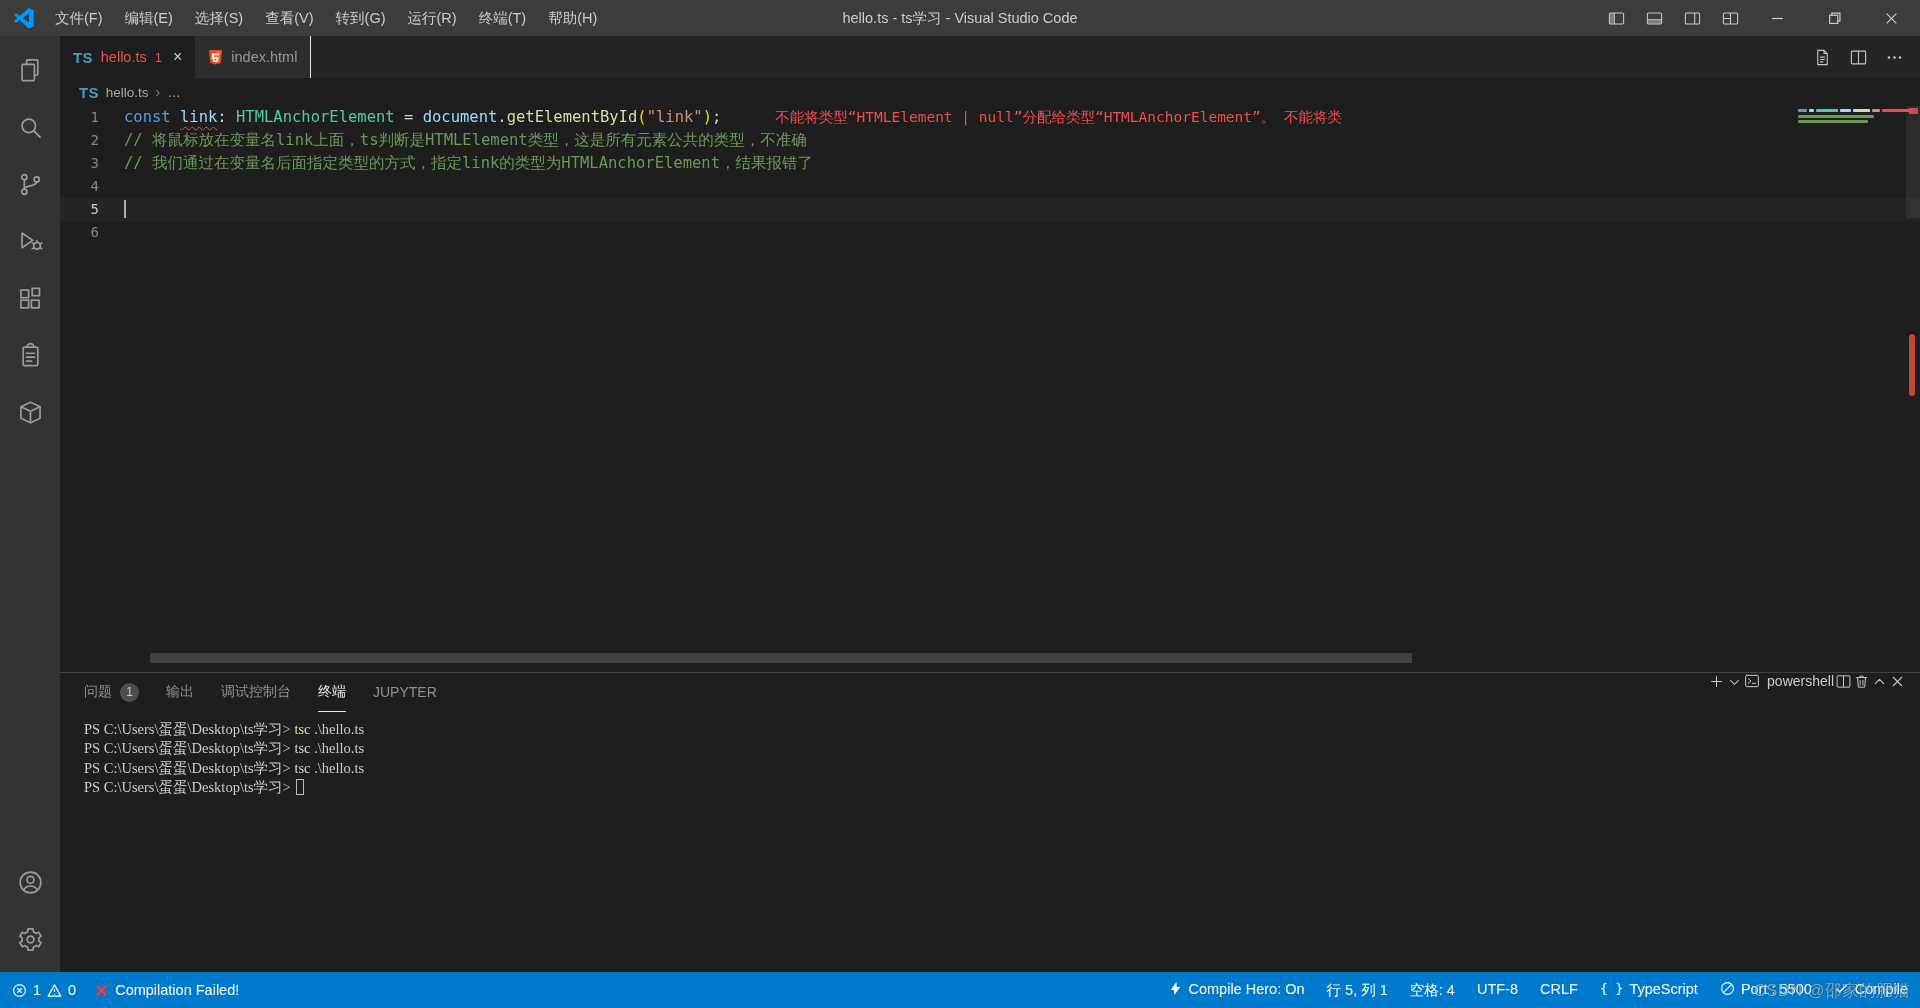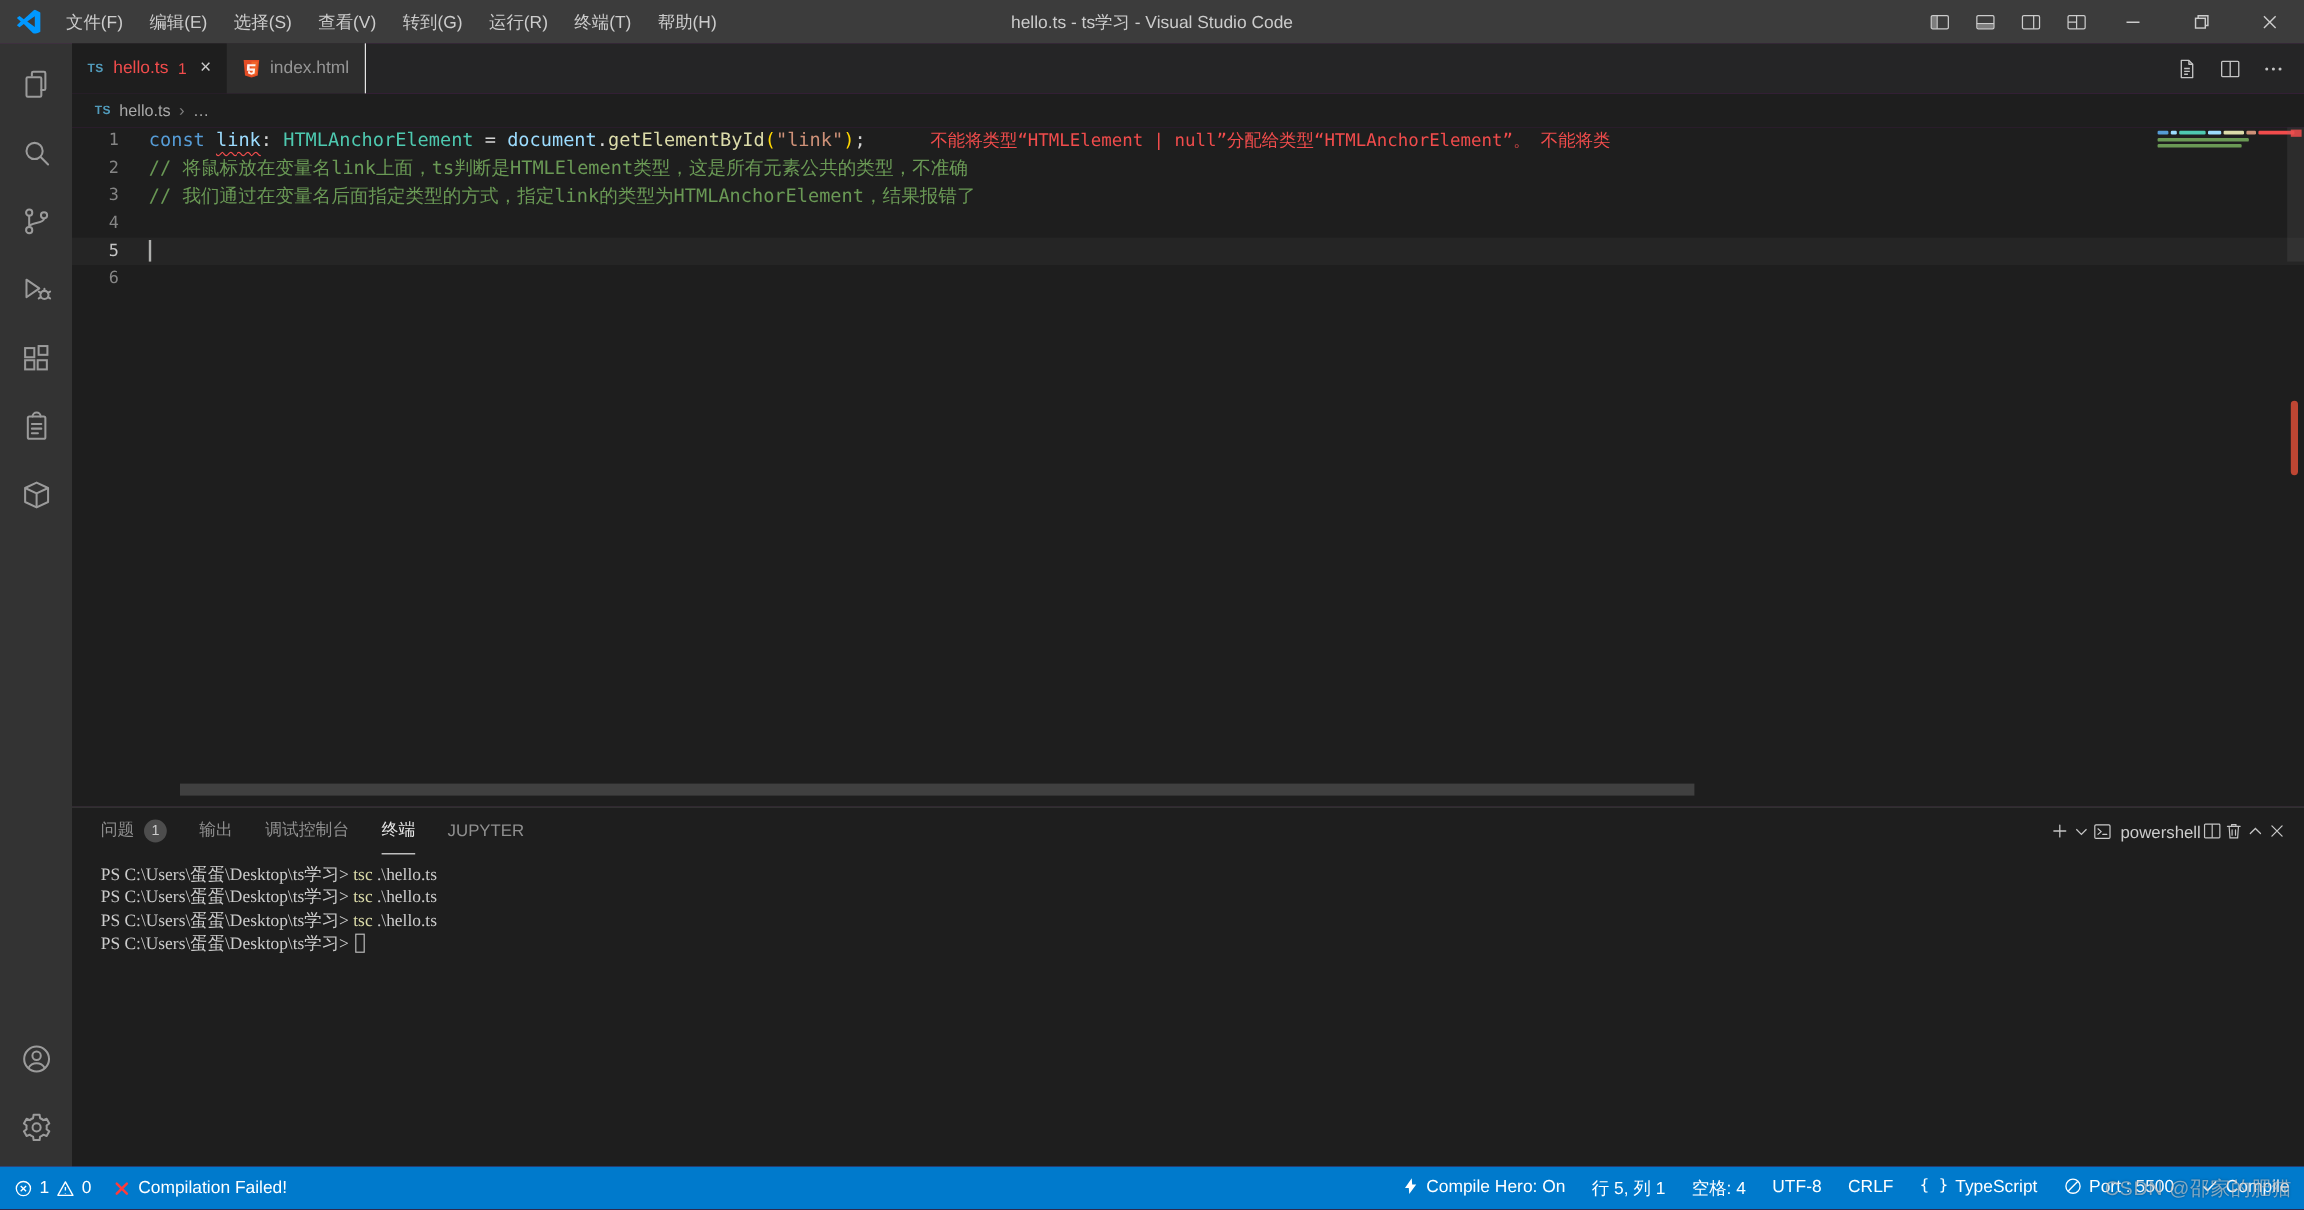--- a/index.html
+++ b/index.html
@@ -27,21 +27,21 @@
   .act-slot{width:100%;height:57px;display:flex;align-items:center;justify-content:center;color:#9b9b9b}
   .act-slot svg{width:27px;height:27px}
   .act-bottom{margin-top:auto}
   .main-col{flex:1;display:flex;flex-direction:column;min-width:0}
 
   
   .tabbar{height:42px;background:#252526;display:flex;align-items:stretch}
   .tab{display:flex;align-items:center;gap:8px;padding:0 13px;font-size:14.5px}
   .tab.active{background:#1e1e1e}
   .tab.inactive{background:#2d2d2d;border-right:1px solid #e5e5e5;color:#969696}
-  .ts-badge{font-size:10px;font-weight:bold;color:#519aba;letter-spacing:.3px}
+  .ts-badge{font-size:15px;font-weight:bold;color:#519aba;letter-spacing:.3px}
   .tab-label-error{color:#f14c4c}
   .tab-error-count{color:#f14c4c;font-size:13px}
   .tab-close{color:#cccccc;font-size:16px;margin-left:3px;line-height:1}
   .tab-actions{margin-left:auto;display:flex;align-items:center;gap:17px;padding-right:16px;color:#c5c5c5}
   .tab-actions svg{width:19px;height:19px}
 
   
   .breadcrumbs{height:28px;display:flex;align-items:center;gap:7px;padding-left:19px;
       font-size:13.5px;color:#a9a9a9;background:#1e1e1e}
   .crumb-sep{color:#7f7f7f;font-size:14px}
@@ -75,21 +75,21 @@
   .hscroll-thumb{position:absolute;left:90px;bottom:9px;width:1262px;height:10px;background:rgba(121,121,121,.38)}
 
   
   .panel{height:300px;background:#1e1e1e;border-top:1px solid #404040;display:flex;flex-direction:column}
   .panel-header{height:39px;flex:none;display:flex;align-items:stretch;padding:0 14px 0 24px}
   .ptab{display:flex;align-items:center;gap:8px;margin-right:27px;font-size:14px;color:#8f8f8f;
       border-bottom:1.5px solid transparent}
   .ptab.active{color:#e7e7e7;border-bottom-color:#e7e7e7}
   .pbadge{min-width:19px;height:19px;padding:0 4px;border-radius:10px;background:#4d4d4d;color:#cccccc;
       font-size:12px;display:flex;align-items:center;justify-content:center}
-  .panel-toolbar{margin-left:auto;display:flex;align-items:center;gap:1px;color:#c5c5c5}
+  .panel-toolbar{margin-left:auto;display:flex;align-items:flex-start;gap:1px;color:#c5c5c5}
   .panel-toolbar svg{width:17px;height:17px}
   .shell-pick{display:flex;align-items:center;gap:7px;font-size:14px;color:#cccccc}
   .shell-pick svg{width:16px;height:16px}
   .terminal{flex:1;padding:8px 0 0 24px;font-family:Liberation Serif, serif;font-size:14.5px;
       line-height:19.4px;color:#cccccc;overflow:hidden}
   .t-line{white-space:pre}
   .t-cmd{color:#dcdcaa}
   .t-cursor{display:inline-block;width:8px;height:16px;border:1px solid #b9b9b9;vertical-align:-3px;margin-left:2px}
 
   

